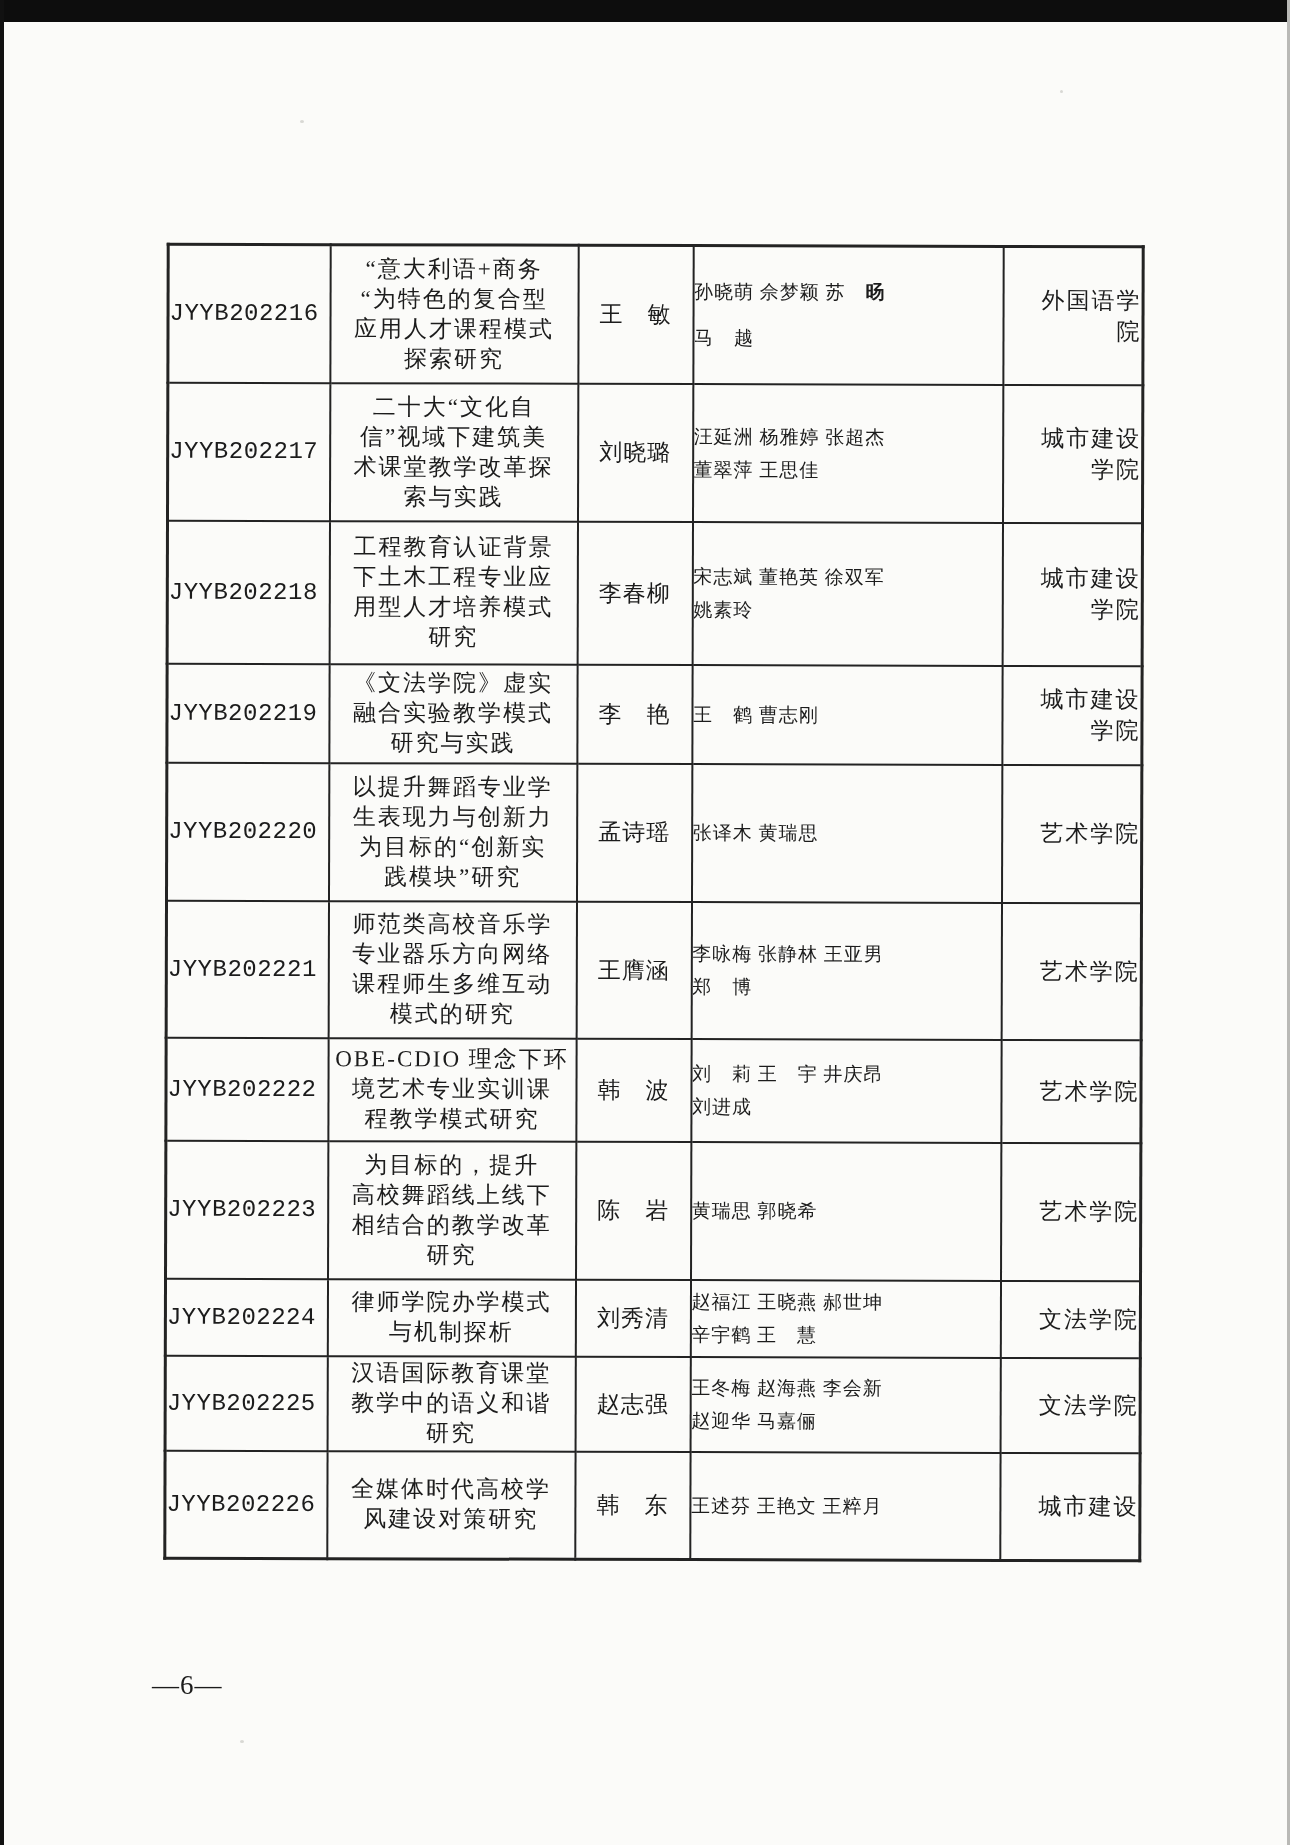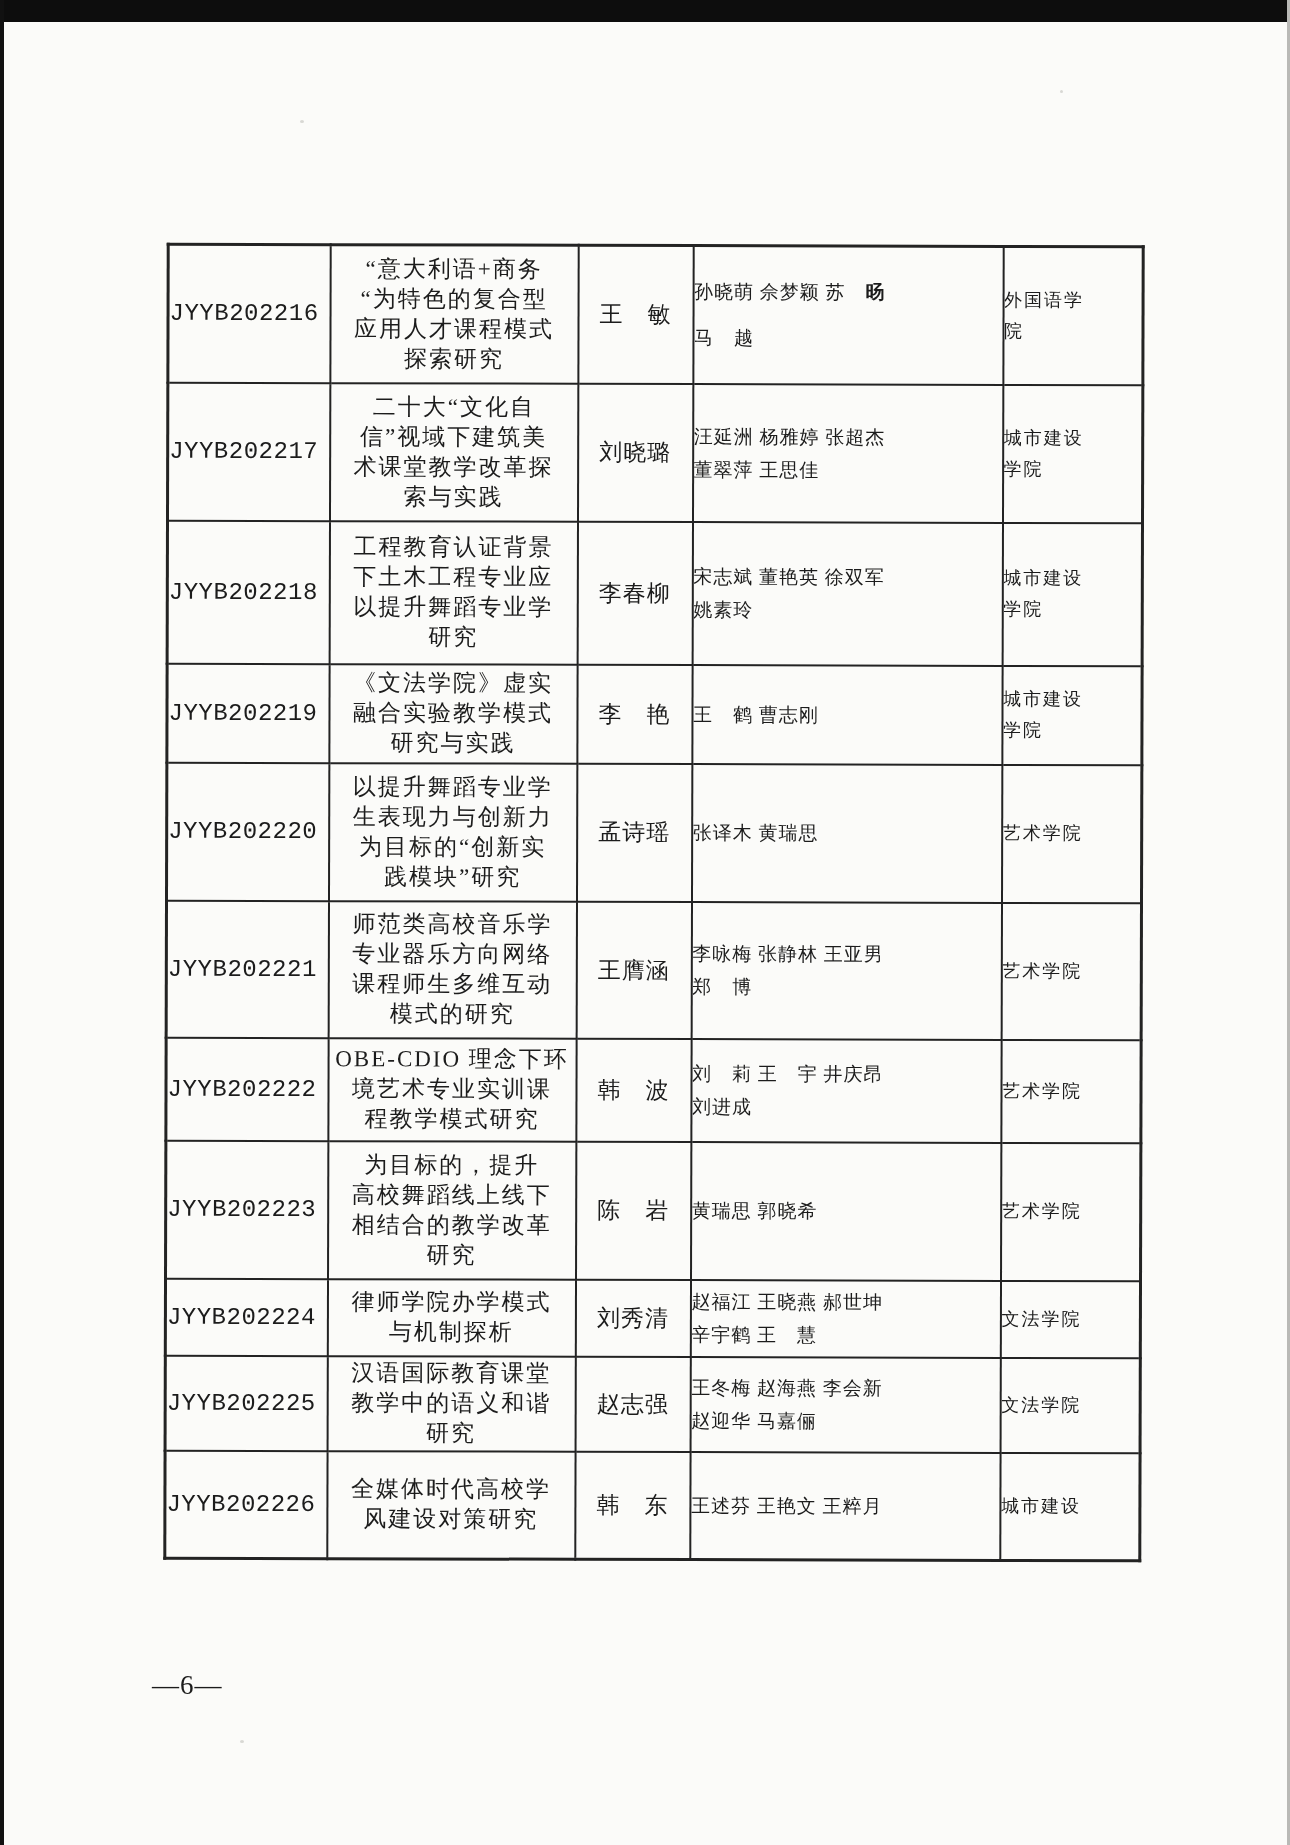--- a/index.html
+++ b/index.html
@@ -63,22 +63,22 @@
   .members-cell{
     font-size:19px;
     line-height:33px;
     letter-spacing:1px;
     padding:4px 2px 4px 14px;
     white-space:pre-line;
     text-align:left;
   }
   .members-tall{line-height:46px;}
   .college-cell{
-    text-align:left;
-    font-size:18px;
+    text-align:right;
+    font-size:23px;
     line-height:31px;
     letter-spacing:2px;
     white-space:pre-line;
   }
   .bold-char{font-weight:bold;margin-left:1.05em;}
   .page-number{
     position:absolute;left:152px;top:1670px;
     font-size:27px;color:#1c1c1c;letter-spacing:1px;
     font-family:"Liberation Serif","DejaVu Serif",serif;
   }
@@ -121,21 +121,21 @@
         <td class="leader-cell">刘晓璐</td>
         <td class="members-cell">汪延洲 杨雅婷 张超杰
 董翠萍 王思佳</td>
         <td class="college-cell">城市建设
 学院</td>
       </tr>
       <tr style="height:143px;">
         <td class="id-cell">JYYB202218</td>
         <td class="title-cell">工程教育认证背景
 下土木工程专业应
-以提升舞蹈专业学
+用型人才培养模式
 研究</td>
         <td class="leader-cell">李春柳</td>
         <td class="members-cell">宋志斌 董艳英 徐双军
 姚素玲</td>
         <td class="college-cell">城市建设
 学院</td>
       </tr>
       <tr style="height:99px;">
         <td class="id-cell">JYYB202219</td>
         <td class="title-cell">《文法学院》虚实

